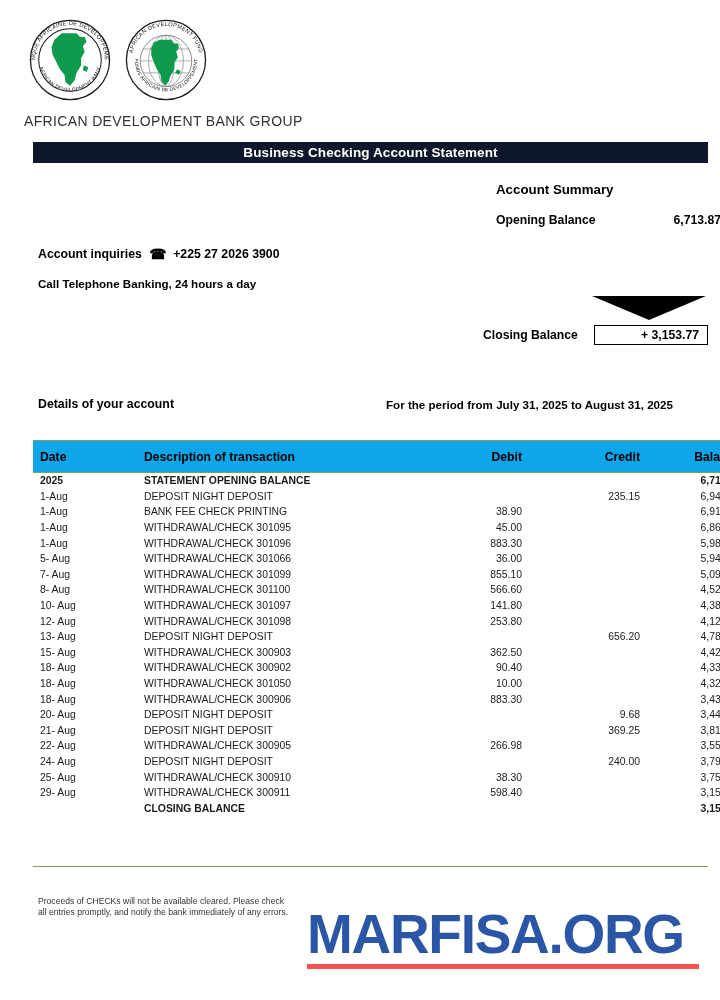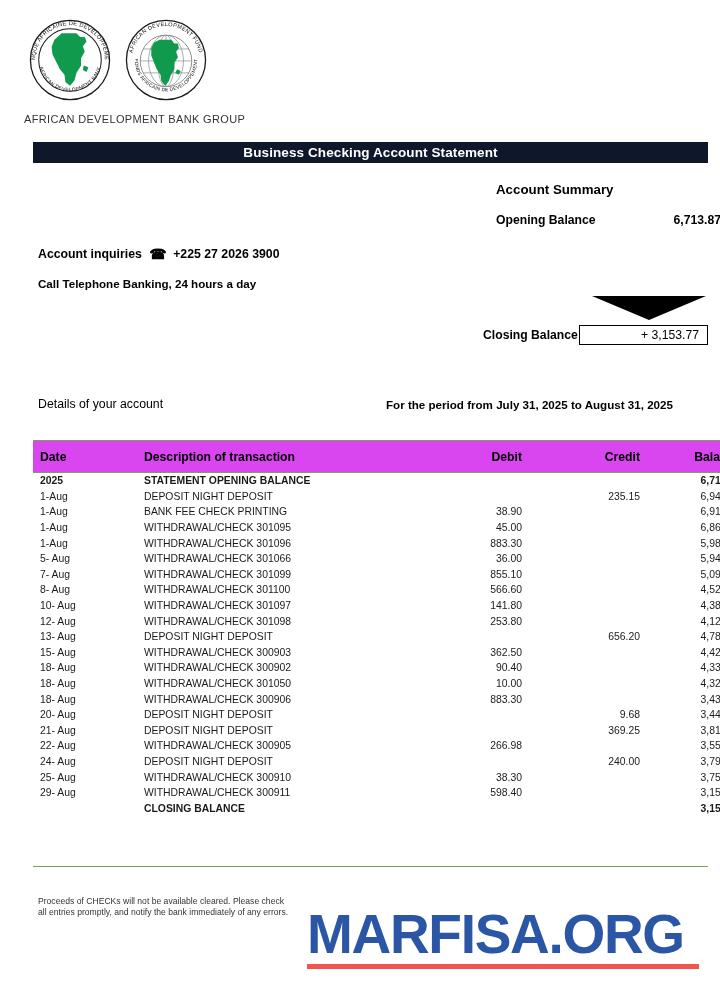--- a/index.html
+++ b/index.html
@@ -31,21 +31,21 @@
     width: 220px;
   }
   .logo-row {
     display: flex;
     align-items: flex-start;
     gap: 4px;
   }
   .logo-mark { display: block; }
   .bank-group-name {
     margin-top: 7px;
-    font-size: 11px;
+    font-size: 14px;
     letter-spacing: 0.35px;
     color: #333;
     font-family: "Liberation Sans", sans-serif;
     white-space: nowrap;
   }
 
   
   .title-banner {
     position: absolute;
     left: 33px;
@@ -143,59 +143,59 @@
     align-items: center;
     justify-content: space-between;
   }
   .closing-label {
     font-size: 12.2px;
     font-weight: bold;
     white-space: nowrap;
   }
   .closing-box {
     border: 1.4px solid #000;
-    width: 129px;
+    width: 114px;
     height: 20px;
     box-sizing: border-box;
     display: flex;
     align-items: center;
     justify-content: flex-end;
     padding-right: 8px;
     font-size: 12.2px;
-    font-weight: normal;
+    font-weight: bold;
     background: #fff;
   }
 
   
   .details-label {
     position: absolute;
     left: 38px;
     top: 397px;
     font-size: 12.3px;
-    font-weight: normal;
+    font-weight: bold;
   }
   .period-label {
     position: absolute;
     left: 386px;
     top: 398px;
     font-size: 11.6px;
     font-weight: bold;
   }
 
   
   .txn-table {
     position: absolute;
     left: 33px;
     top: 440px;
     width: 675px;
     border-collapse: collapse;
     table-layout: fixed;
   }
   .txn-table thead th {
-    background: #d946ef;
+    background: #0ea5e9;
     font-size: 12.2px;
     font-weight: bold;
     text-align: left;
     padding: 9px 0 8px 0;
     border-top: 1.2px solid #7f9e5a;
     border-bottom: 1.2px solid #7f9e5a;
     color: #000;
   }
   .txn-table th.c-date   { width: 104px; padding-left: 7px; }
   .txn-table th.c-desc   { width: 266px; }

